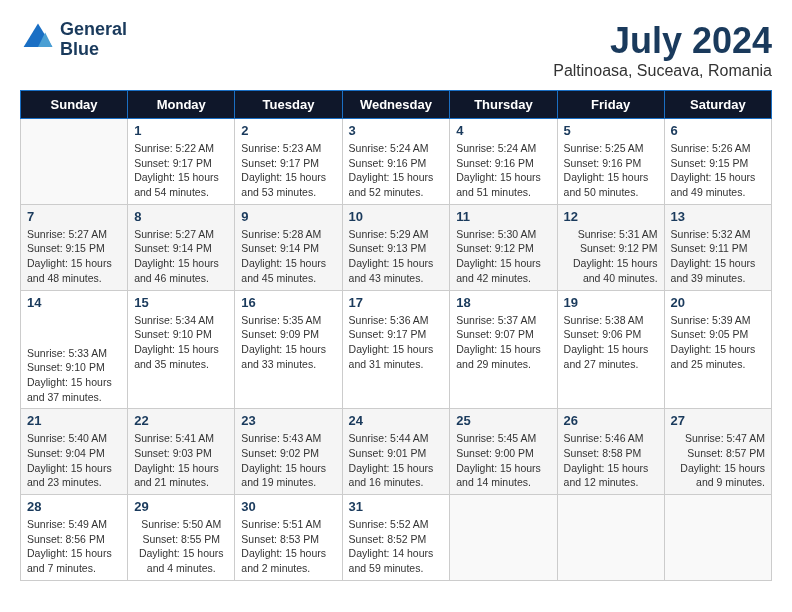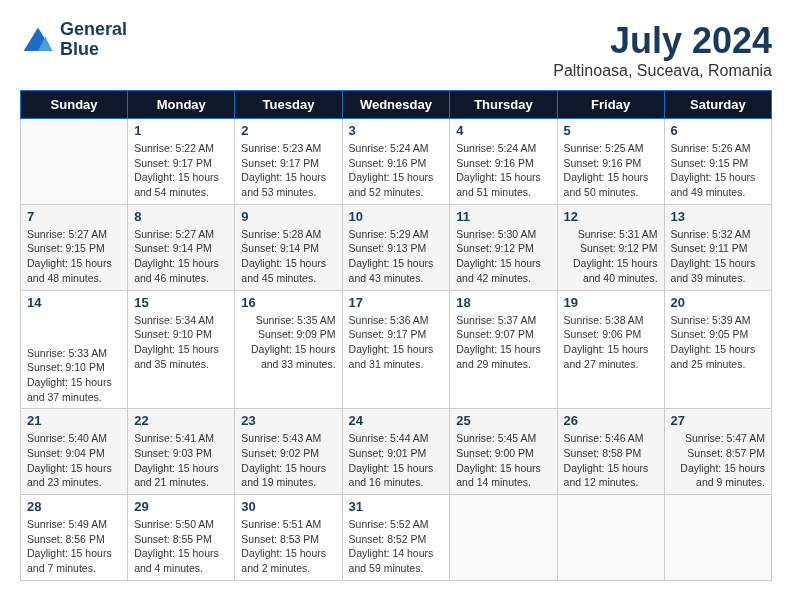--- a/index.html
+++ b/index.html
@@ -11,21 +11,21 @@
       padding: 20px;
     }
     .header {
       display: flex;
       justify-content: space-between;
       align-items: flex-start;
       margin-bottom: 10px;
     }
     .logo {
       display: flex;
-      align-items: flex-end;
+      align-items: flex-start;
       gap: 4px;
     }
     .logo-text {
       font-size: 18px;
       font-weight: bold;
       color: #1a3a5c;
       line-height: 1.1;
     }
     .logo-icon {
       width: 36px;
@@ -222,21 +222,21 @@
         </td>
         <td>
           <div class="day-number">15</div>
           <div class="day-info" style="white-space: pre-line;">Sunrise: 5:34 AM
 Sunset: 9:10 PM
 Daylight: 15 hours
 and 35 minutes.</div>
         </td>
         <td>
           <div class="day-number">16</div>
-          <div class="day-info" style="white-space: pre-line; text-align: right;">Sunrise: 5:35 AM
+          <div class="day-info" style="white-space: pre-line;">Sunrise: 5:35 AM
 Sunset: 9:09 PM
 Daylight: 15 hours
 and 33 minutes.</div>
         </td>
         <td>
           <div class="day-number">17</div>
           <div class="day-info" style="white-space: pre-line;">Sunrise: 5:36 AM
 Sunset: 9:17 PM
 Daylight: 15 hours
 and 31 minutes.</div>
@@ -317,21 +317,21 @@
       <tr>
         <td>
           <div class="day-number">28</div>
           <div class="day-info" style="white-space: pre-line;">Sunrise: 5:49 AM
 Sunset: 8:56 PM
 Daylight: 15 hours
 and 7 minutes.</div>
         </td>
         <td>
           <div class="day-number">29</div>
-          <div class="day-info" style="white-space: pre-line;">Sunrise: 5:50 AM
+          <div class="day-info" style="white-space: pre-line; text-align: center;">Sunrise: 5:50 AM
 Sunset: 8:55 PM
 Daylight: 15 hours
 and 4 minutes.</div>
         </td>
         <td>
           <div class="day-number">30</div>
           <div class="day-info" style="white-space: pre-line;">Sunrise: 5:51 AM
 Sunset: 8:53 PM
 Daylight: 15 hours
 and 2 minutes.</div>

